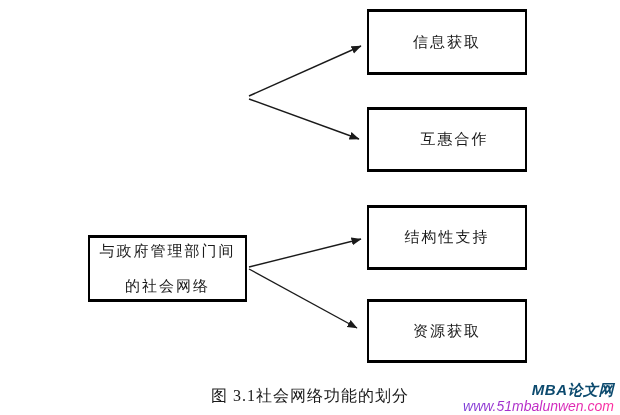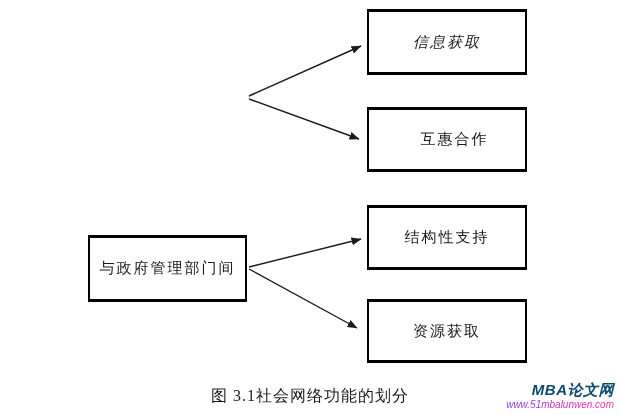--- a/index.html
+++ b/index.html
@@ -30,21 +30,21 @@
     font-size: 15px;
     letter-spacing: 2px;
     line-height: 1;
     box-sizing: border-box;
   }
   .node .line { display: block; }
   .node .line + .line { margin-top: 12px; }
 
   .node-src-1 { left: 88px;  top: 65px;  width: 159px; height: 65px; }
   .node-src-2 { left: 88px;  top: 235px; width: 159px; height: 67px; gap: 8px; }
-  .node-out-1 { left: 367px; top: 9px;   width: 160px; height: 66px; font-style: italic; }
+  .node-out-1 { left: 367px; top: 9px;   width: 160px; height: 66px; }
   .node-out-2 { left: 367px; top: 107px; width: 160px; height: 65px; padding-left: 15px; }
   .node-out-3 { left: 367px; top: 205px; width: 160px; height: 65px; }
   .node-out-4 { left: 367px; top: 299px; width: 160px; height: 64px; }
 
   .arrows-layer {
     position: absolute;
     left: 0; top: 0;
     width: 620px; height: 415px;
     pointer-events: none;
   }
@@ -76,21 +76,21 @@
   .watermark .site-name {
     display: block;
     font-size: 15px;
     font-weight: bold;
     font-style: italic;
     color: #0c4a6e;
     letter-spacing: 0.5px;
   }
   .watermark .site-url {
     display: block;
-    font-size: 10px;
+    font-size: 14px;
     font-style: italic;
     color: #cc22aa; 
     background: linear-gradient(90deg, #7a3bd8 0%, #c926c2 55%, #ff2f9e 100%);
     -webkit-background-clip: text;
     background-clip: text;
     text-align: center;
     -webkit-text-fill-color: transparent;
   }
 </style>
 </head>
@@ -106,20 +106,21 @@
     </defs>
     <line x1="249" y1="96" x2="361" y2="46" marker-end="url(#arrowhead)"></line>
     <line x1="249" y1="99" x2="359" y2="139" marker-end="url(#arrowhead)"></line>
     <line x1="249" y1="267" x2="361" y2="239" marker-end="url(#arrowhead)"></line>
     <line x1="249" y1="269" x2="357" y2="328" marker-end="url(#arrowhead)"></line>
   </svg>
 
 
   <div class="node node-src-2">
     <span class="line">与政府管理部门间</span>
+    <span class="line">的社会网络</span>
   </div>
 
   <div class="node node-out-1">
     <span class="line">信息获取</span>
   </div>
   <div class="node node-out-2">
     <span class="line">互惠合作</span>
   </div>
   <div class="node node-out-4">
     <span class="line">资源获取</span>

